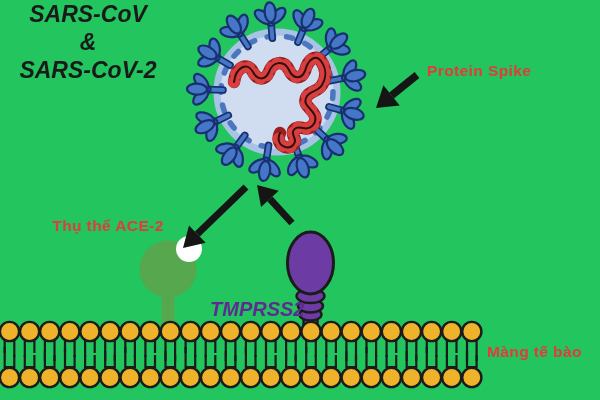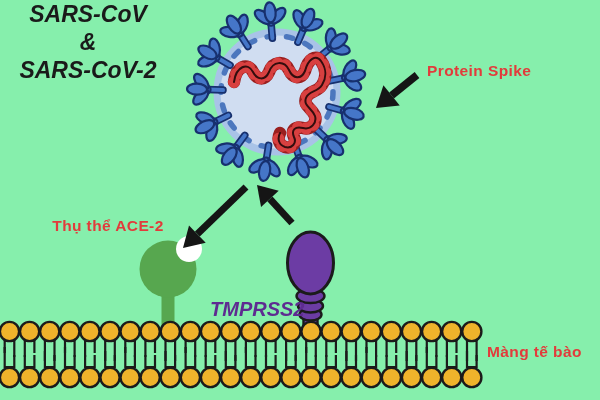--- a/index.html
+++ b/index.html
@@ -1,16 +1,16 @@
 <!DOCTYPE html>
 <html><head>
 <meta charset="utf-8">
 <style>
   html,body{margin:0;padding:0;background:#fff;}
-  #stage{position:relative;width:600px;height:400px;background:#86efac;overflow:hidden;
+  #stage{position:relative;width:600px;height:400px;background:#22c55e;overflow:hidden;
          font-family:"Liberation Sans",sans-serif;}
   svg{position:absolute;left:0;top:0;}
   text{font-family:"Liberation Sans",sans-serif;}
   .title-line{font-weight:bold;font-style:italic;font-size:23px;}
   .red-label{font-weight:bold;font-size:15.5px;letter-spacing:.4px;}
   .purple-label{font-weight:bold;font-style:italic;font-size:20px;}
 </style>
 </head>
 <body>
 

